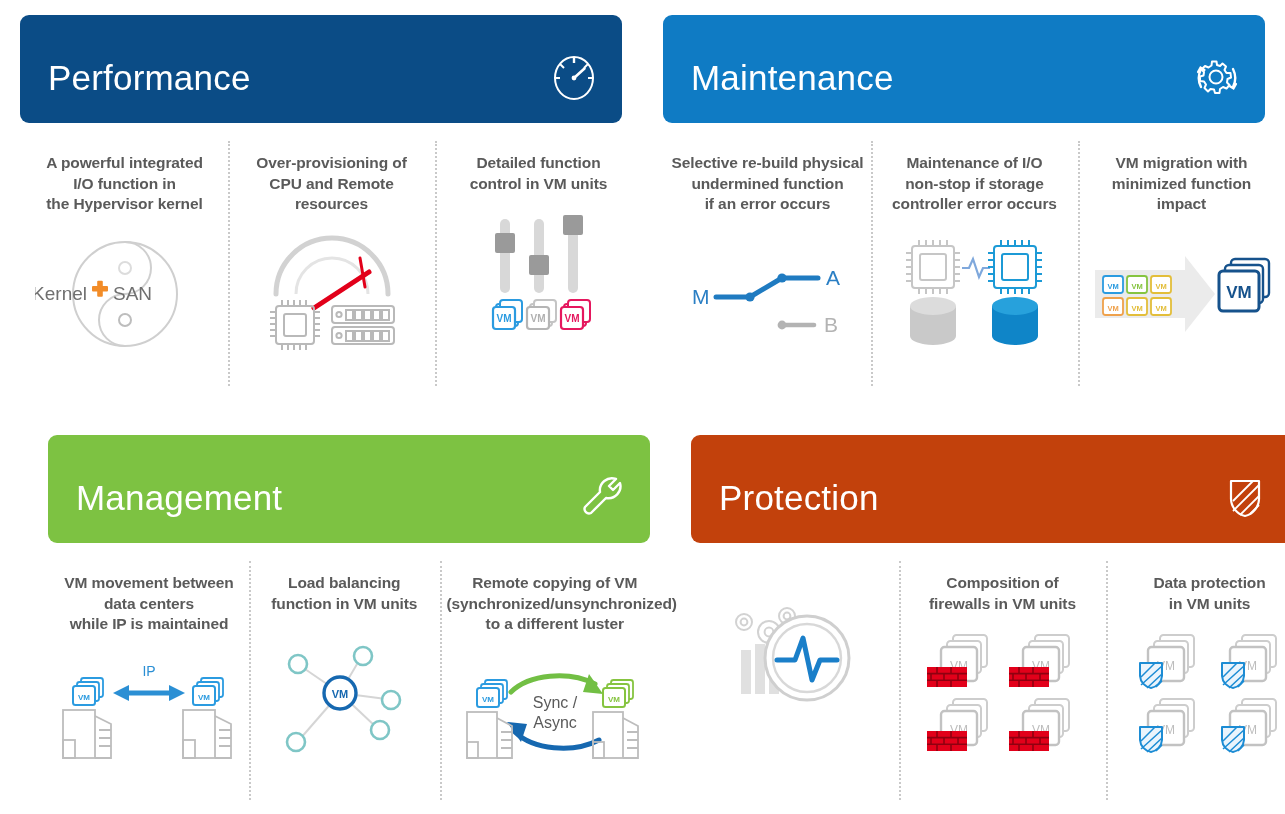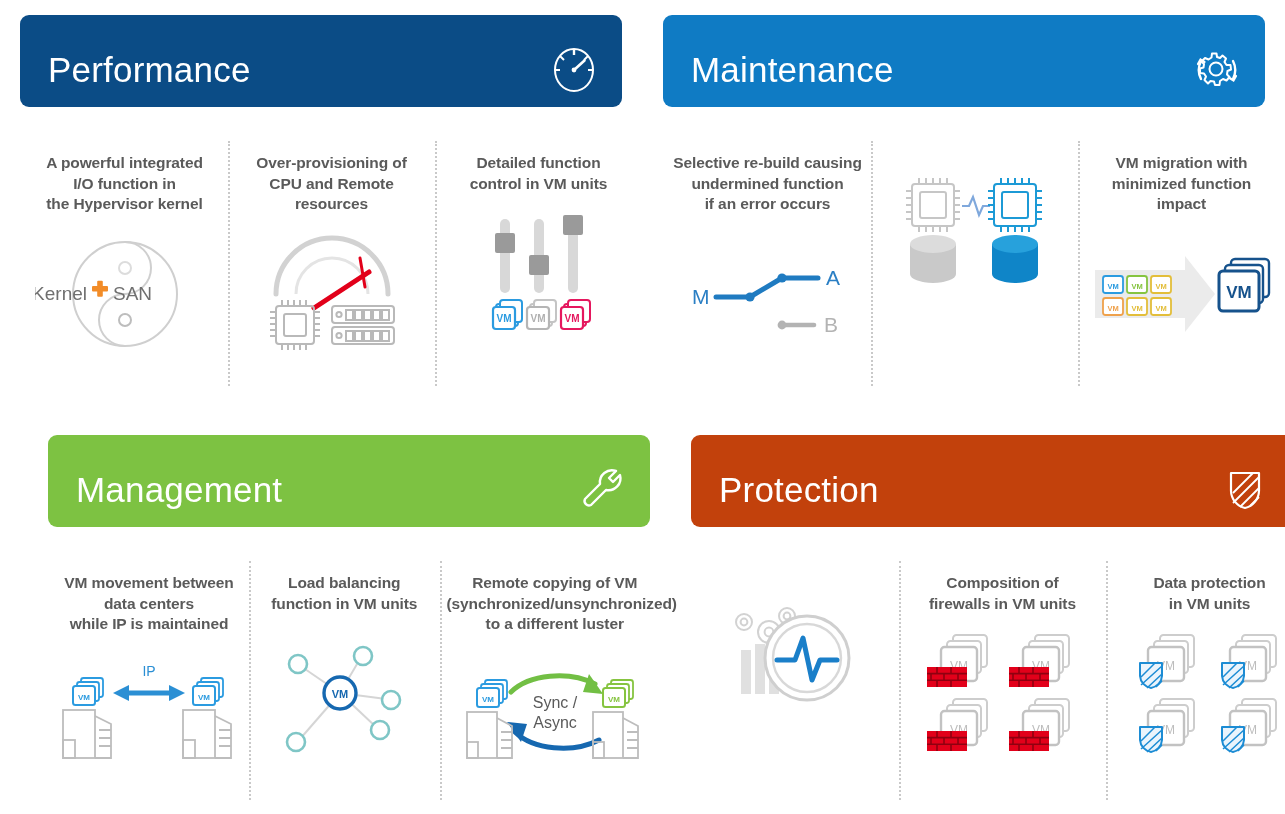--- a/index.html
+++ b/index.html
@@ -12,21 +12,21 @@
   .page{position:relative;width:1285px;height:814px;}
 
   
   .panel{position:absolute;}
   .panel.left{left:0;width:642px;}
   .panel.right{left:643px;width:642px;}
   .panel.top{top:0;height:400px;}
   .panel.bottom{top:420px;height:394px;margin-left:28px;}
 
   .header{
-    position:absolute;left:20px;right:20px;top:15px;height:92px;
+    position:absolute;left:20px;right:20px;top:15px;height:108px;
     border-radius:9px;
     display:flex;align-items:center;justify-content:space-between;
     padding:16px 22px 0 28px;
     box-sizing:border-box;
   }
   .header-title{
     color:#ffffff;
     font-size:35px;
     font-weight:400;
     letter-spacing:.2px;
@@ -203,40 +203,43 @@
           <path d="M42 18 A20 20 0 0 1 42 36" stroke-width="2.4" stroke-linecap="round"></path>
           <path d="M45 33 L42.5 37.5 L38.5 35" stroke-width="2.2" stroke-linecap="round"></path>
           <path d="M10 36 A20 20 0 0 1 10 18" stroke-width="2.4" stroke-linecap="round"></path>
           <path d="M7 21 L9.5 16.5 L13.5 19" stroke-width="2.2" stroke-linecap="round"></path>
         </svg>
       </span>
     </div>
     <div class="cells">
 
       <div class="cell">
-        <div class="cell-text" style="white-space:pre-line">Selective re-build causing
+        <div class="cell-text" style="white-space:pre-line">Selective re-build physical
 undermined function
 if an error occurs</div>
         <div class="cell-art">
           <svg width="180" height="124" viewBox="0 0 180 124">
             <text x="14" y="72" font-size="21" fill="#2B7FC4" font-family="Liberation Sans, sans-serif">M</text>
             <path d="M38 65 L72 65" stroke="#1F7BC1" stroke-width="5" stroke-linecap="round"></path>
             <path d="M72 65 L104 46" stroke="#1F7BC1" stroke-width="5" stroke-linecap="round"></path>
             <path d="M104 46 L140 46" stroke="#1F7BC1" stroke-width="5" stroke-linecap="round"></path>
             <circle cx="72" cy="65" r="4.6" fill="#1F7BC1"></circle>
             <circle cx="104" cy="46" r="4.6" fill="#1F7BC1"></circle>
             <text x="148" y="53" font-size="21" fill="#2B7FC4" font-family="Liberation Sans, sans-serif">A</text>
             <path d="M104 93 L136 93" stroke="#b3b3b3" stroke-width="4.6" stroke-linecap="round"></path>
             <circle cx="104" cy="93" r="4.4" fill="#b3b3b3"></circle>
             <text x="146" y="100" font-size="21" fill="#b3b3b3" font-family="Liberation Sans, sans-serif">B</text>
           </svg>
         </div>
       </div>
 
       <div class="cell">
+        <div class="cell-text" style="white-space:pre-line">Maintenance of I/O
+non-stop if storage
+controller error occurs</div>
         <div class="cell-art">
           <svg width="170" height="124" viewBox="0 0 170 124">
 
             <g>
               <g stroke="#c6c6c6" stroke-width="2" fill="#fff">
                 <rect x="22" y="14" width="42" height="42" rx="3"></rect>
                 <rect x="30" y="22" width="26" height="26" rx="2"></rect>
               </g>
               <g stroke="#c6c6c6" stroke-width="2">
                 <path d="M29 14 L29 8 M36 14 L36 8 M43 14 L43 8 M50 14 L50 8 M57 14 L57 8"></path>

